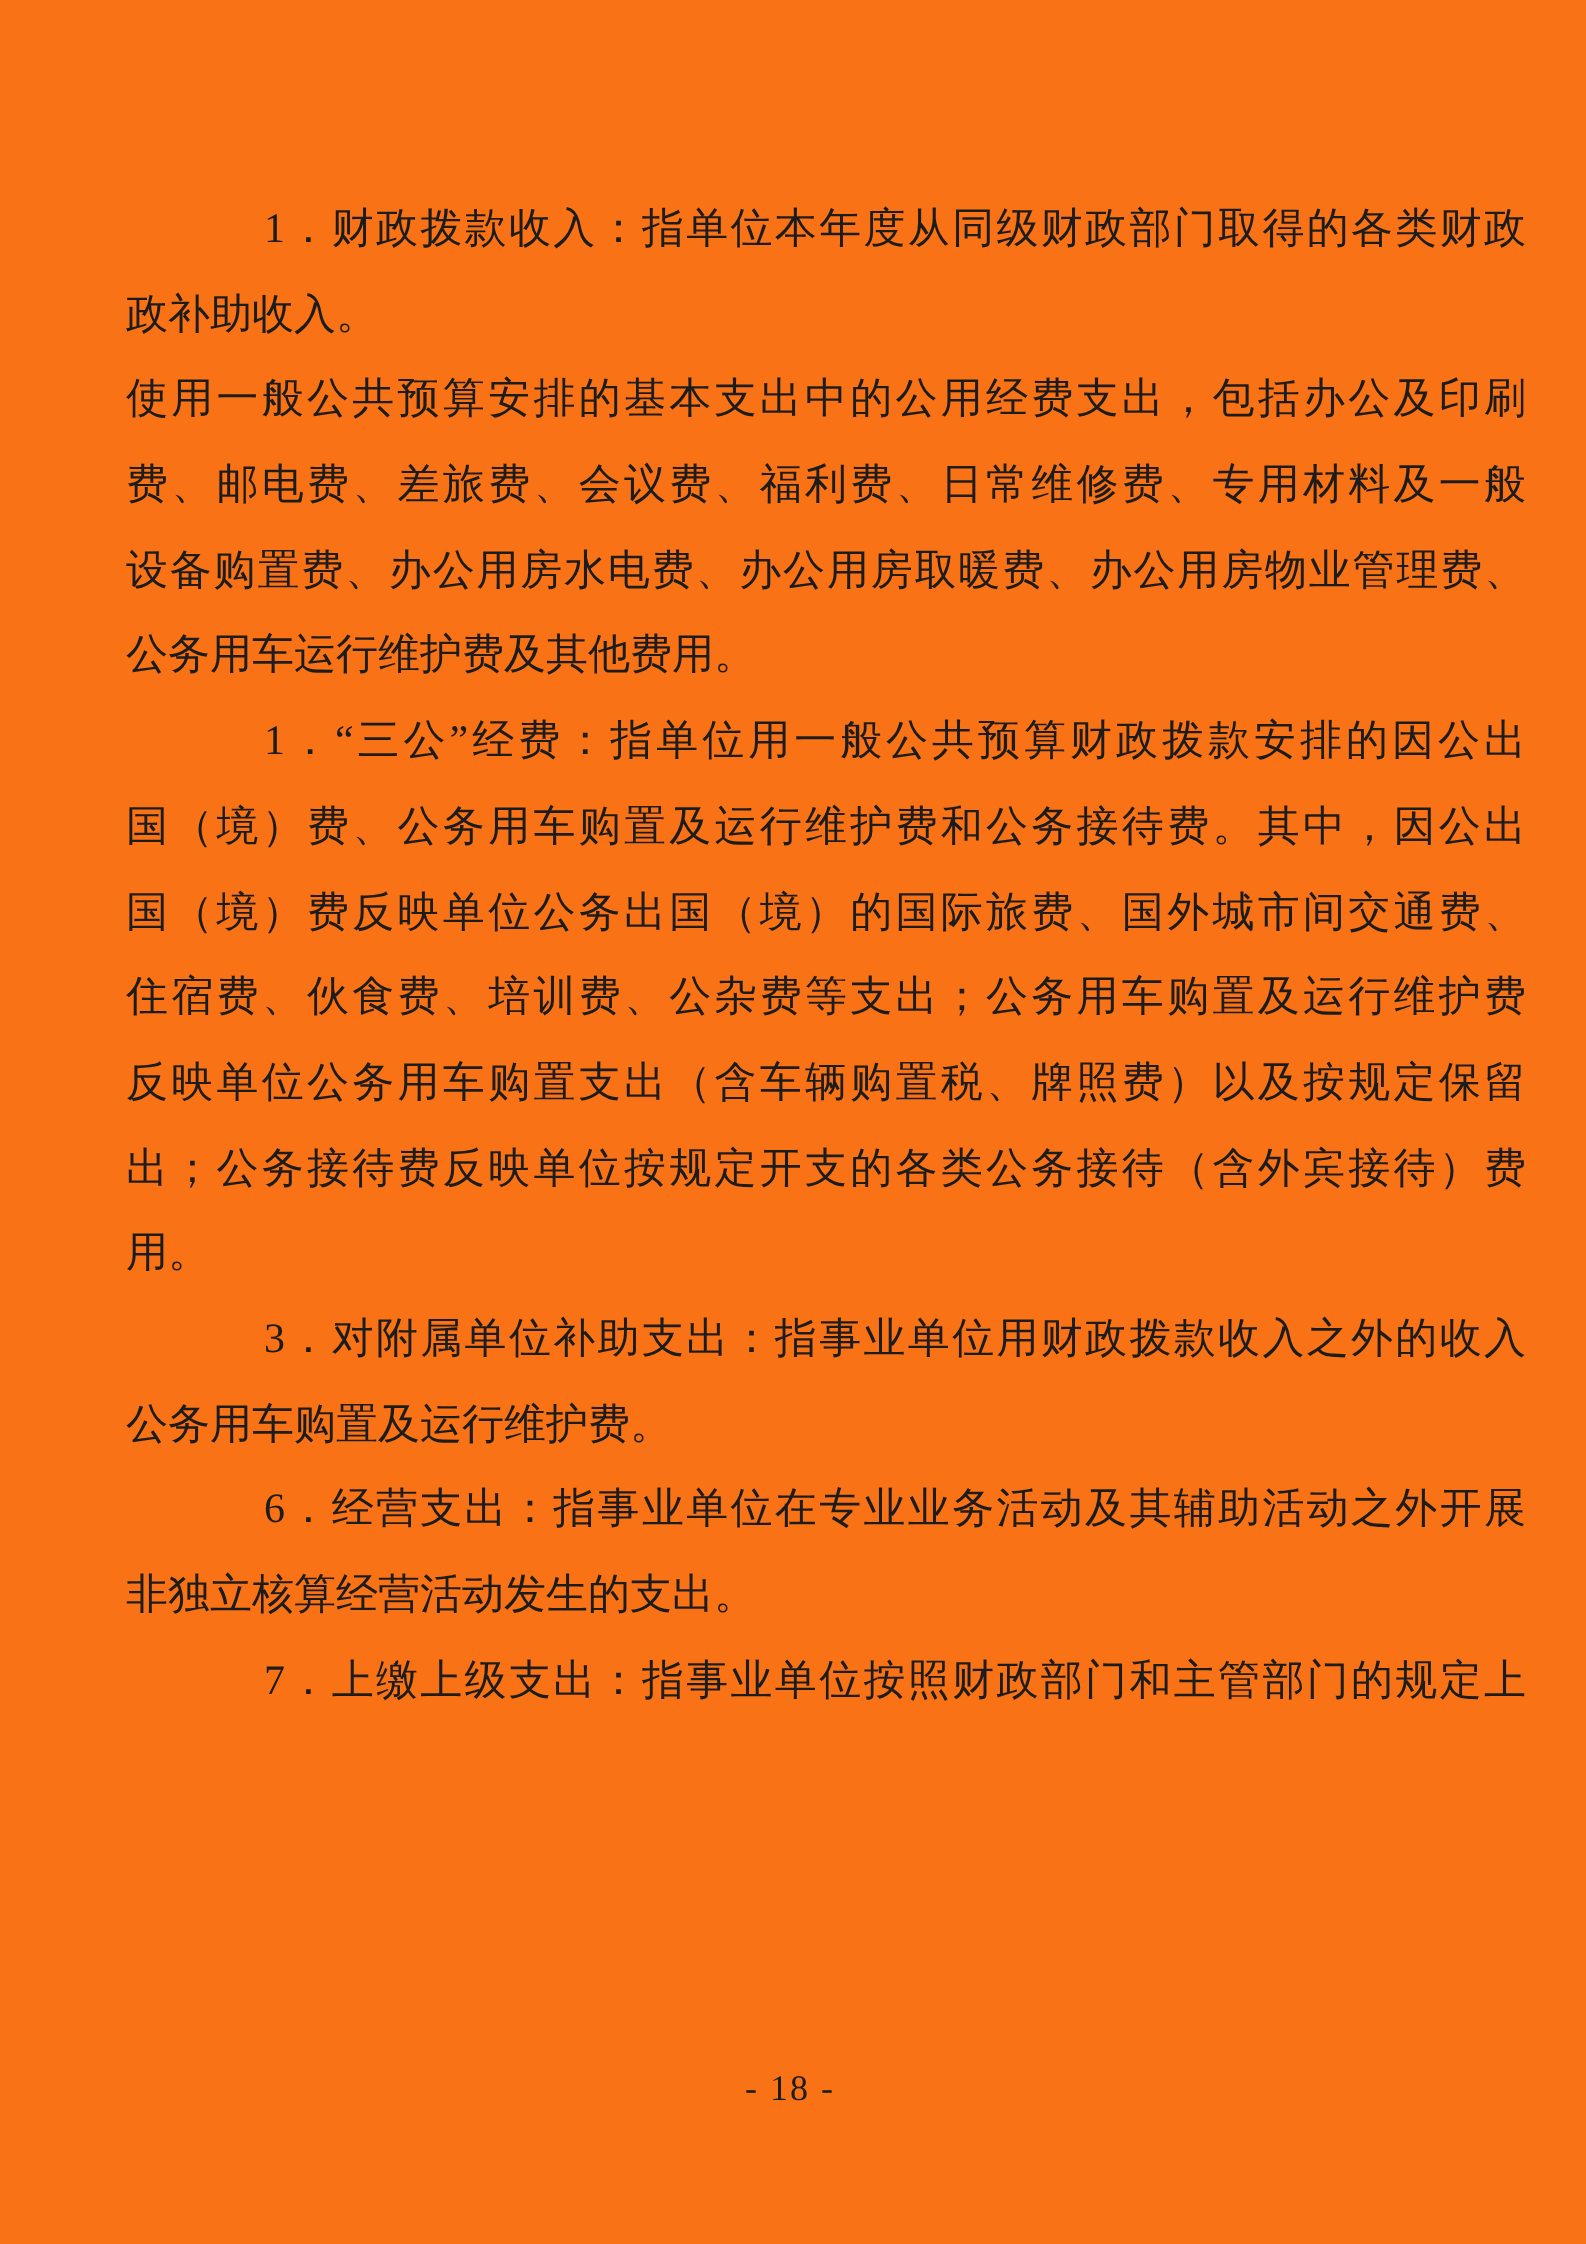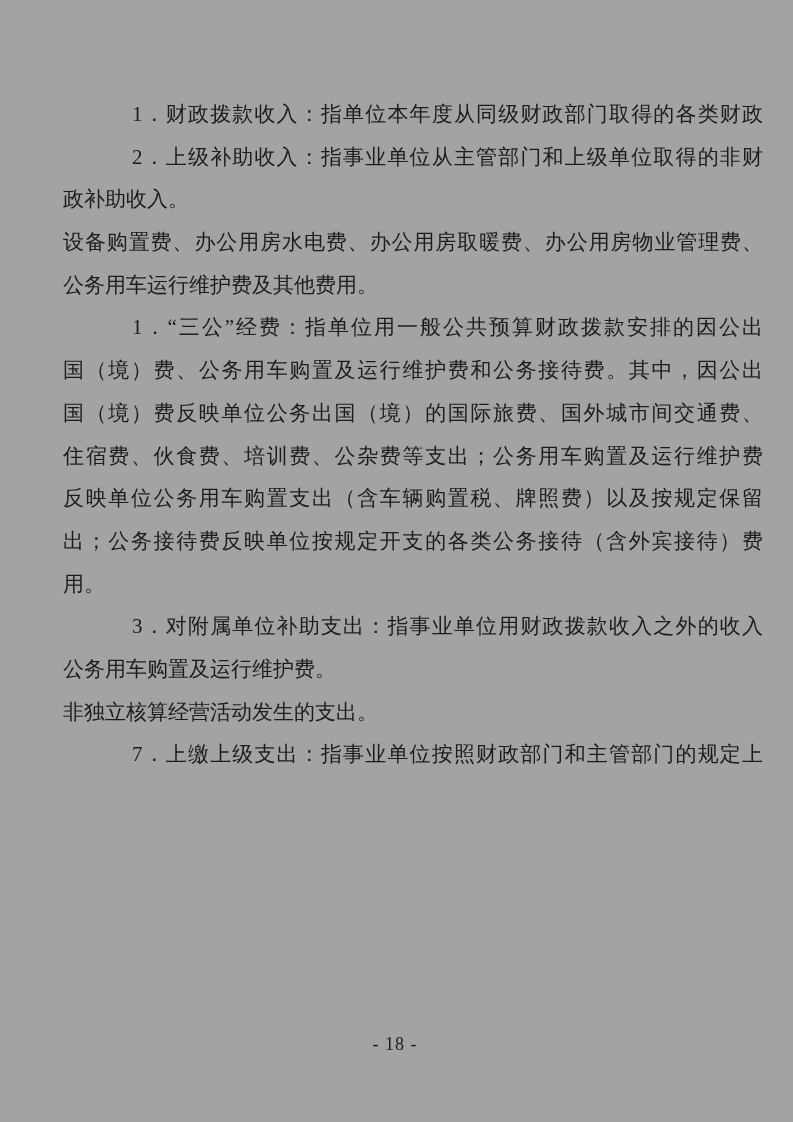--- a/index.html
+++ b/index.html
@@ -4,21 +4,21 @@
 <style>
   html, body {
     margin: 0;
     padding: 0;
     background: #ffffff;
   }
   .page {
     position: relative;
     width: 793px;
     height: 1122px;
-    background: #a3a3a3;
+    background: #f97316;
     overflow: hidden;
     font-family: "Liberation Serif", serif;
     color: #1c1c1c;
   }
   .content {
     position: absolute;
     left: 63px;
     top: 93px;
     width: 700px;
     font-size: 21px;
@@ -55,41 +55,43 @@
 </style>
 </head>
 <body>
 
 <div class="page">
   <div class="content">
       <div class="para">
         <div class="line first">1．财政拨款收入：指单位本年度从同级财政部门取得的各类财政</div>
       </div>
       <div class="para">
-        <div class="line first">2．上级补助收入：指事业单位从主管部门和上级单位取得的非财</div>
         <div class="line endline">政补助收入。</div>
       </div>
       <div class="para">
+        <div class="line">使用一般公共预算安排的基本支出中的公用经费支出，包括办公及印刷</div>
+        <div class="line">费、邮电费、差旅费、会议费、福利费、日常维修费、专用材料及一般</div>
         <div class="line">设备购置费、办公用房水电费、办公用房取暖费、办公用房物业管理费、</div>
         <div class="line endline">公务用车运行维护费及其他费用。</div>
       </div>
       <div class="para">
         <div class="line first">1．“三公”经费：指单位用一般公共预算财政拨款安排的因公出</div>
         <div class="line">国（境）费、公务用车购置及运行维护费和公务接待费。其中，因公出</div>
         <div class="line">国（境）费反映单位公务出国（境）的国际旅费、国外城市间交通费、</div>
         <div class="line">住宿费、伙食费、培训费、公杂费等支出；公务用车购置及运行维护费</div>
         <div class="line">反映单位公务用车购置支出（含车辆购置税、牌照费）以及按规定保留</div>
         <div class="line">出；公务接待费反映单位按规定开支的各类公务接待（含外宾接待）费</div>
         <div class="line endline">用。</div>
       </div>
       <div class="para">
         <div class="line first">3．对附属单位补助支出：指事业单位用财政拨款收入之外的收入</div>
         <div class="line endline">公务用车购置及运行维护费。</div>
       </div>
       <div class="para">
+        <div class="line first">6．经营支出：指事业单位在专业业务活动及其辅助活动之外开展</div>
         <div class="line endline">非独立核算经营活动发生的支出。</div>
       </div>
       <div class="para">
         <div class="line first">7．上缴上级支出：指事业单位按照财政部门和主管部门的规定上</div>
       </div>
     </div>
   <div class="footer">- 18 -</div>
 </div>
 
 </body></html>

